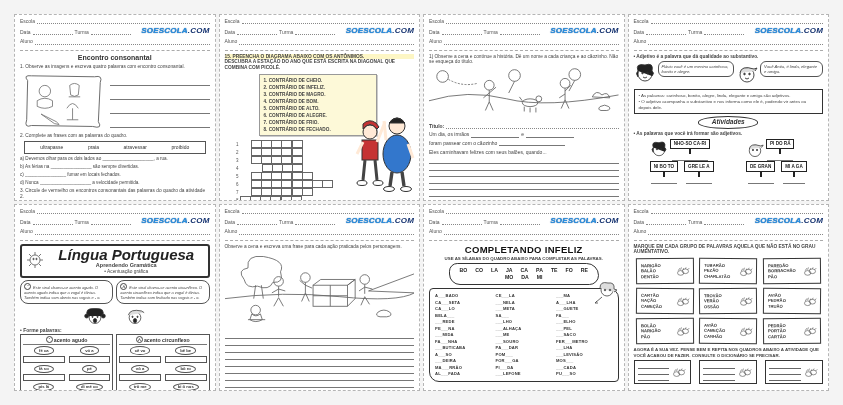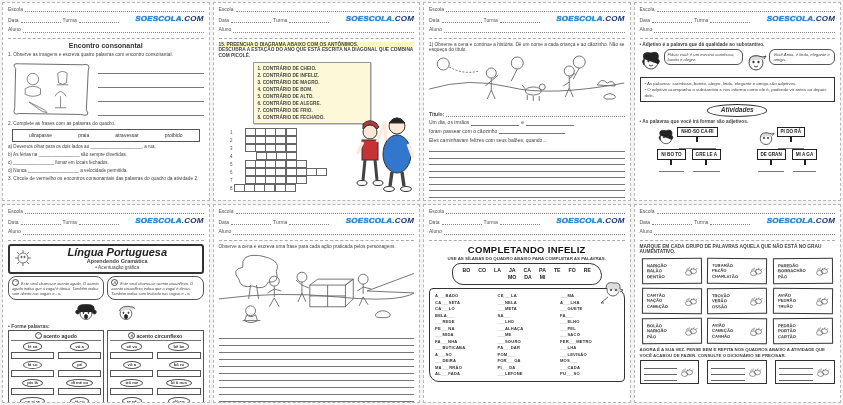--- a/index.html
+++ b/index.html
@@ -1,19 +1,19 @@
 <!DOCTYPE html>
 <html><head>
 <meta charset="utf-8">
 <style>
   *{box-sizing:border-box;}
   html,body{margin:0;padding:0;}
   body{width:843px;height:405px;background:#fff;font-family:"Liberation Sans",sans-serif;}
   .board{display:grid;grid-template-columns:repeat(4,1fr);grid-template-rows:repeat(2,1fr);
-         gap:3px;width:843px;height:405px;padding:2px;background:#f4f4f4;}
+         gap:3px;width:843px;height:405px;padding:14px;background:#f4f4f4;}
   .sheet{background:#fff;border:1px dashed #b5b5b5;padding:3px 5px;overflow:hidden;
          position:relative;font-size:5px;color:#444;line-height:1.25;}
   
   .hdr{border-bottom:1px dashed #aaa;padding-bottom:2px;margin-bottom:3px;color:#555;}
   .hline{display:flex;align-items:flex-end;gap:2px;margin-bottom:3px;font-size:5px;}
   .dots{flex:1;border-bottom:1px dotted #888;height:4px;}
   .dots.short{flex:0 0 40px;}
   .logo{margin-left:auto;font-weight:bold;font-style:italic;font-size:8px;letter-spacing:.2px;line-height:1;}
   .logo-main{color:#2a8fe0;text-shadow:0 0 1px #0a4a8a;}
   .logo-suffix{color:#12306e;}
@@ -51,21 +51,21 @@
   .signs{display:flex;justify-content:space-around;margin-top:2px;}
   .signgrp{display:flex;flex-direction:column;align-items:center;}
   .sign{border:1.2px solid #222;background:#fff;font-weight:bold;font-size:4.6px;padding:1.5px 3px;text-align:center;color:#222;}
   .post{width:2px;height:5px;background:#222;}
   .signrow{display:flex;gap:6px;align-items:flex-start;}
   .kidsign{display:flex;align-items:flex-start;gap:2px;}
   .subline{border-bottom:1px solid #777;height:5px;width:90%;margin-top:2px;}
   
   .banner{border:2px solid #333;border-radius:3px;padding:1px 3px;display:flex;gap:3px;align-items:center;}
   .banner-txt{flex:1;text-align:center;}
-  .lp-title{font-size:11px;font-weight:bold;font-style:italic;color:#222;line-height:1.05;}
+  .lp-title{font-size:15px;font-weight:bold;font-style:italic;color:#222;line-height:1.05;}
   .lp-sub{font-size:5.5px;font-weight:bold;color:#444;}
   .lp-sub2{font-size:4.8px;color:#444;}
   .s5-bubbles{display:flex;gap:3px;margin:2px 0;}
   .s5-bubble{flex:1;border:1px solid #555;border-radius:8px;padding:2px 3px;font-size:3.9px;font-style:italic;}
   .accent-chip{display:inline-block;border:1px solid #444;border-radius:50%;width:7px;height:7px;text-align:center;font-weight:bold;font-size:5px;line-height:7px;margin-right:1px;}
   .faces{display:flex;justify-content:center;gap:14px;margin:1px 0;}
   .forme{font-size:5px;font-weight:bold;margin:1px 0;}
   .cols5{display:flex;gap:3px;}
   .col5{flex:1;border:1px solid #555;padding:1px 2px;}
   .col5 h4{margin:0 0 1px;text-align:center;font-size:5.2px;border-bottom:1px solid #777;padding-bottom:1px;color:#333;}

